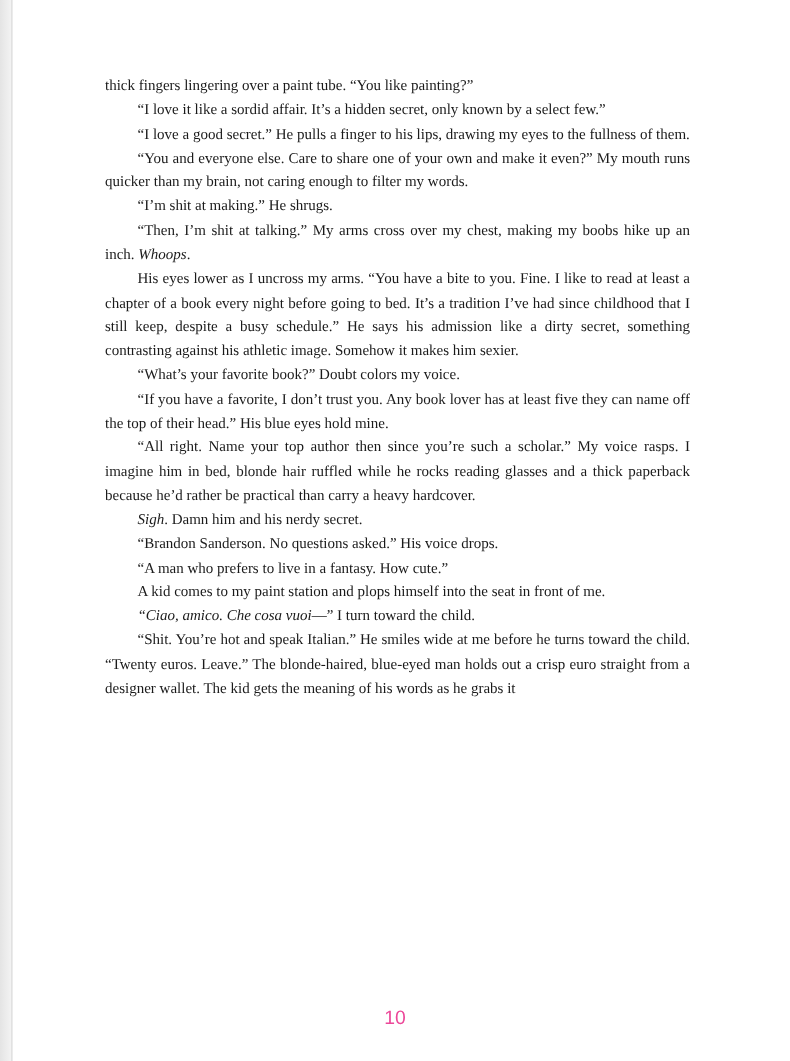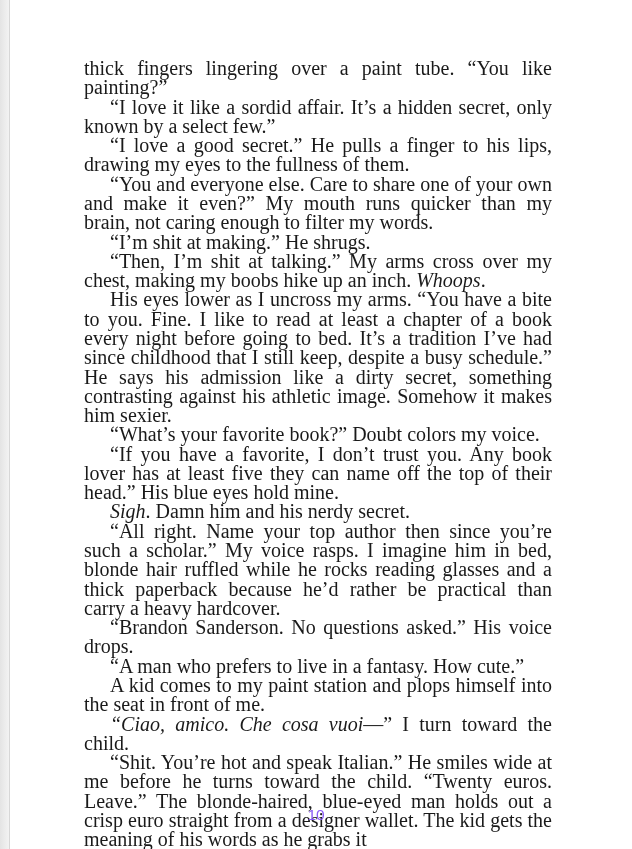--- a/index.html
+++ b/index.html
@@ -22,21 +22,21 @@
     bottom: 0;
     width: 9px;
     background: linear-gradient(to right, #e4e4e4, #f3f3f3);
     border-right: 1px solid #d7d7d7;
   }
   .text-block {
     position: absolute;
     left: 84px;
     top: 59px;
     width: 468px;
-    font-size: 20px;
+    font-size: 12px;
     line-height: 19.28px;
     color: #1a1a1a;
     text-align: justify;
     letter-spacing: 0;
   }
   .text-block p {
     margin: 0;
     padding: 0;
   }
   .text-block p.indent {
@@ -46,40 +46,40 @@
     font-style: italic;
   }
   .page-number {
     position: absolute;
     left: 0;
     right: 0;
     top: 806px;
     text-align: center;
     font-family: "Liberation Sans", sans-serif;
     font-size: 15.5px;
-    color: #8b5cf6;
+    color: #ec4899;
   }
 </style>
 </head>
 <body>
 
 <div class="reader-page">
   <div class="edge-strip"></div>
   <div class="text-block">
       <p class="para"><span>thick fingers lingering over a paint tube. “You like painting?”</span></p>
       <p class="para indent"><span>“I love it like a sordid affair. It’s a hidden secret, only known by a select few.”</span></p>
       <p class="para indent"><span>“I love a good secret.” He pulls a finger to his lips, drawing my eyes to the fullness of them.</span></p>
       <p class="para indent"><span>“You and everyone else. Care to share one of your own and make it even?” My mouth runs quicker than my brain, not caring enough to filter my words.</span></p>
       <p class="para indent"><span>“I’m shit at making.” He shrugs.</span></p>
       <p class="para indent"><span>“Then, I’m shit at talking.” My arms cross over my chest, making my boobs hike up an inch. </span><em>Whoops</em><span>.</span></p>
       <p class="para indent"><span>His eyes lower as I uncross my arms. “You have a bite to you. Fine. I like to read at least a chapter of a book every night before going to bed. It’s a tradition I’ve had since childhood that I still keep, despite a busy schedule.” He says his admission like a dirty secret, something contrasting against his athletic image. Somehow it makes him sexier.</span></p>
       <p class="para indent"><span>“What’s your favorite book?” Doubt colors my voice.</span></p>
       <p class="para indent"><span>“If you have a favorite, I don’t trust you. Any book lover has at least five they can name off the top of their head.” His blue eyes hold mine.</span></p>
+      <p class="para indent"><span>“All right. Name your top author then since you’re such a scholar.” My voice rasps. I imagine him in bed, blonde hair ruffled while he rocks reading glasses and a thick paperback because he’d rather be practical than carry a heavy hardcover.</span></p>
       <p class="para indent"><em>Sigh</em><span>. Damn him and his nerdy secret.</span></p>
-      <p class="para indent"><span>“All right. Name your top author then since you’re such a scholar.” My voice rasps. I imagine him in bed, blonde hair ruffled while he rocks reading glasses and a thick paperback because he’d rather be practical than carry a heavy hardcover.</span></p>
       <p class="para indent"><span>“Brandon Sanderson. No questions asked.” His voice drops.</span></p>
       <p class="para indent"><span>“A man who prefers to live in a fantasy. How cute.”</span></p>
       <p class="para indent"><span>A kid comes to my paint station and plops himself into the seat in front of me.</span></p>
       <p class="para indent"><em>“Ciao, amico. Che cosa vuoi</em><span>—” I turn toward the child.</span></p>
       <p class="para indent"><span>“Shit. You’re hot and speak Italian.” He smiles wide at me before he turns toward the child. “Twenty euros. Leave.” The blonde-haired, blue-eyed man holds out a crisp euro straight from a designer wallet. The kid gets the meaning of his words as he grabs it</span></p>
     </div>
   <div class="page-number">10</div>
 </div>
 
 </body></html>

